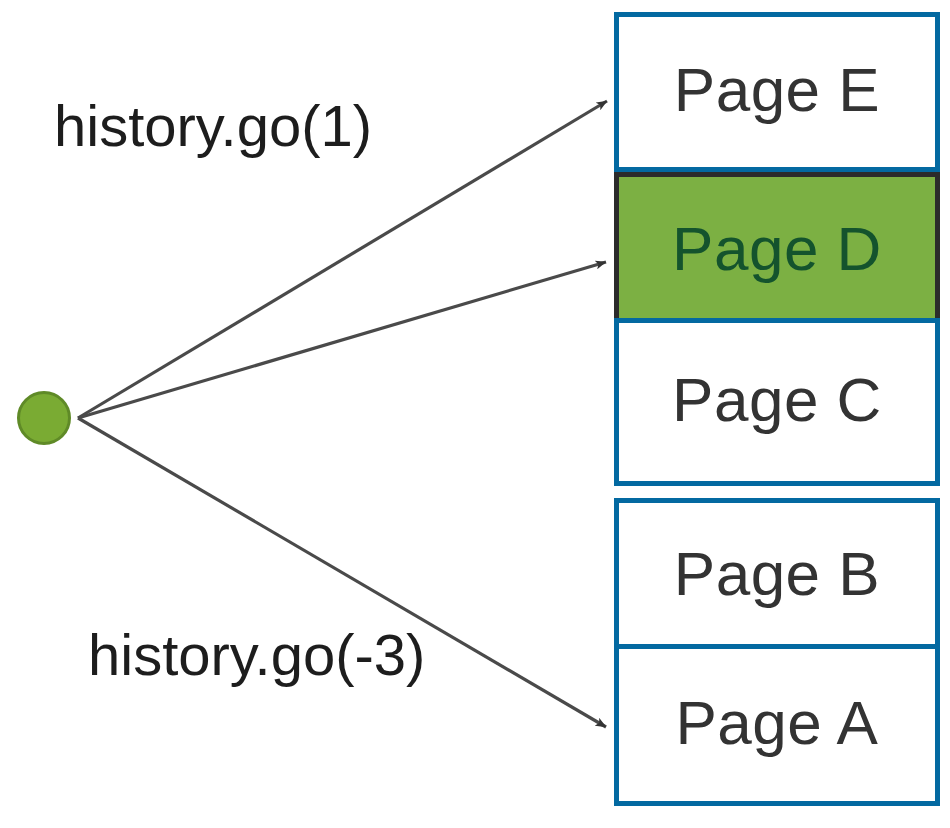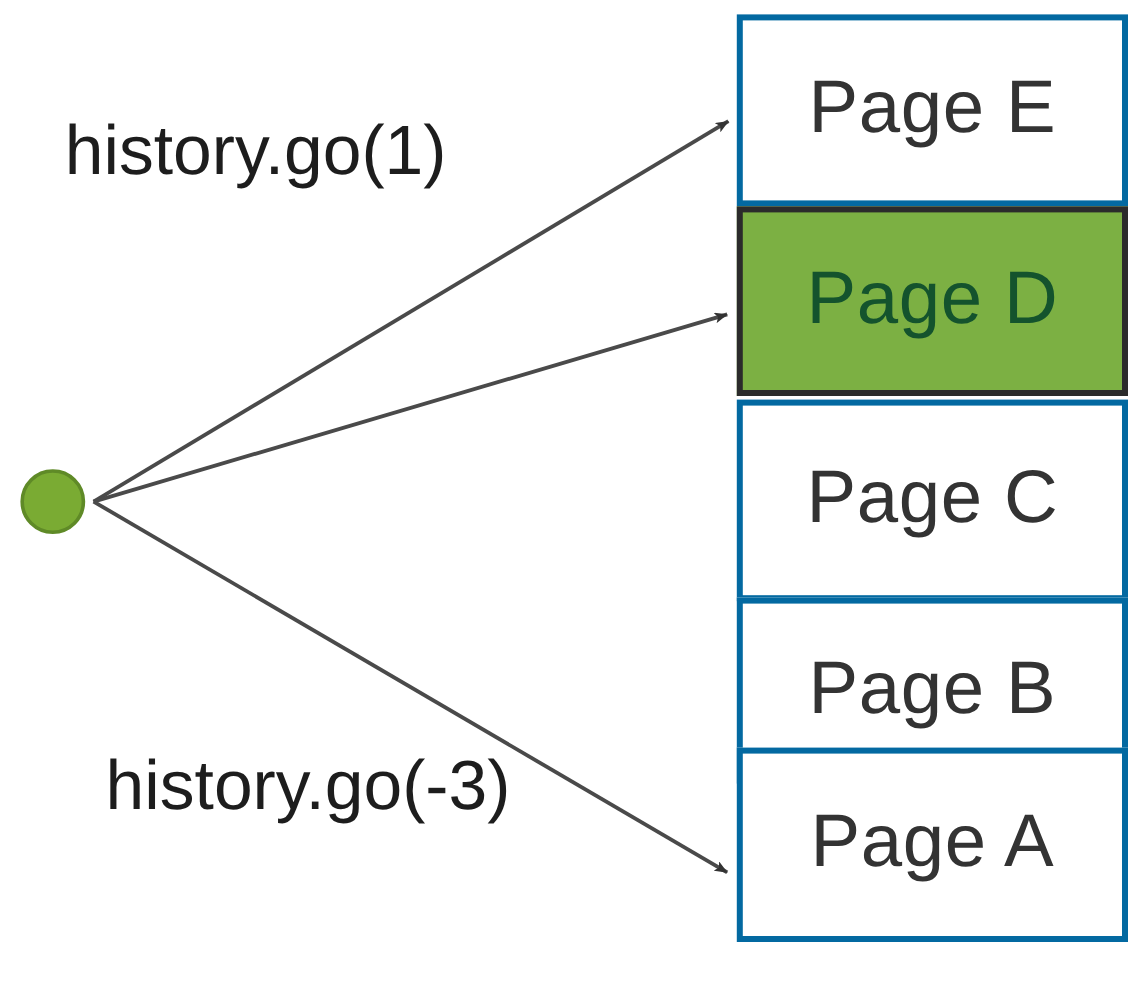--- a/index.html
+++ b/index.html
@@ -51,23 +51,23 @@
     background: #7cb043;
     border-color: #2b2b2b;
   }
   .stack-entry.is-current .entry-label {
     color: #14532d;
   }
 
   
   #entry-page-e { top: 0px;   height: 160px; }
   #entry-page-d { top: 160px; height: 158px; }
-  #entry-page-c { top: 321px; height: 168px; }
+  #entry-page-c { top: 306px; height: 168px; }
   #entry-page-b { top: 486px; height: 155px; }
-  #entry-page-a { top: 611px; height: 162px; }
+  #entry-page-a { top: 632px; height: 162px; }
 
   
   #source-node {
     position: absolute;
     left: 17px;
     top: 391px;
     width: 54px;
     height: 54px;
     border-radius: 50%;
     background: #7aab33;

